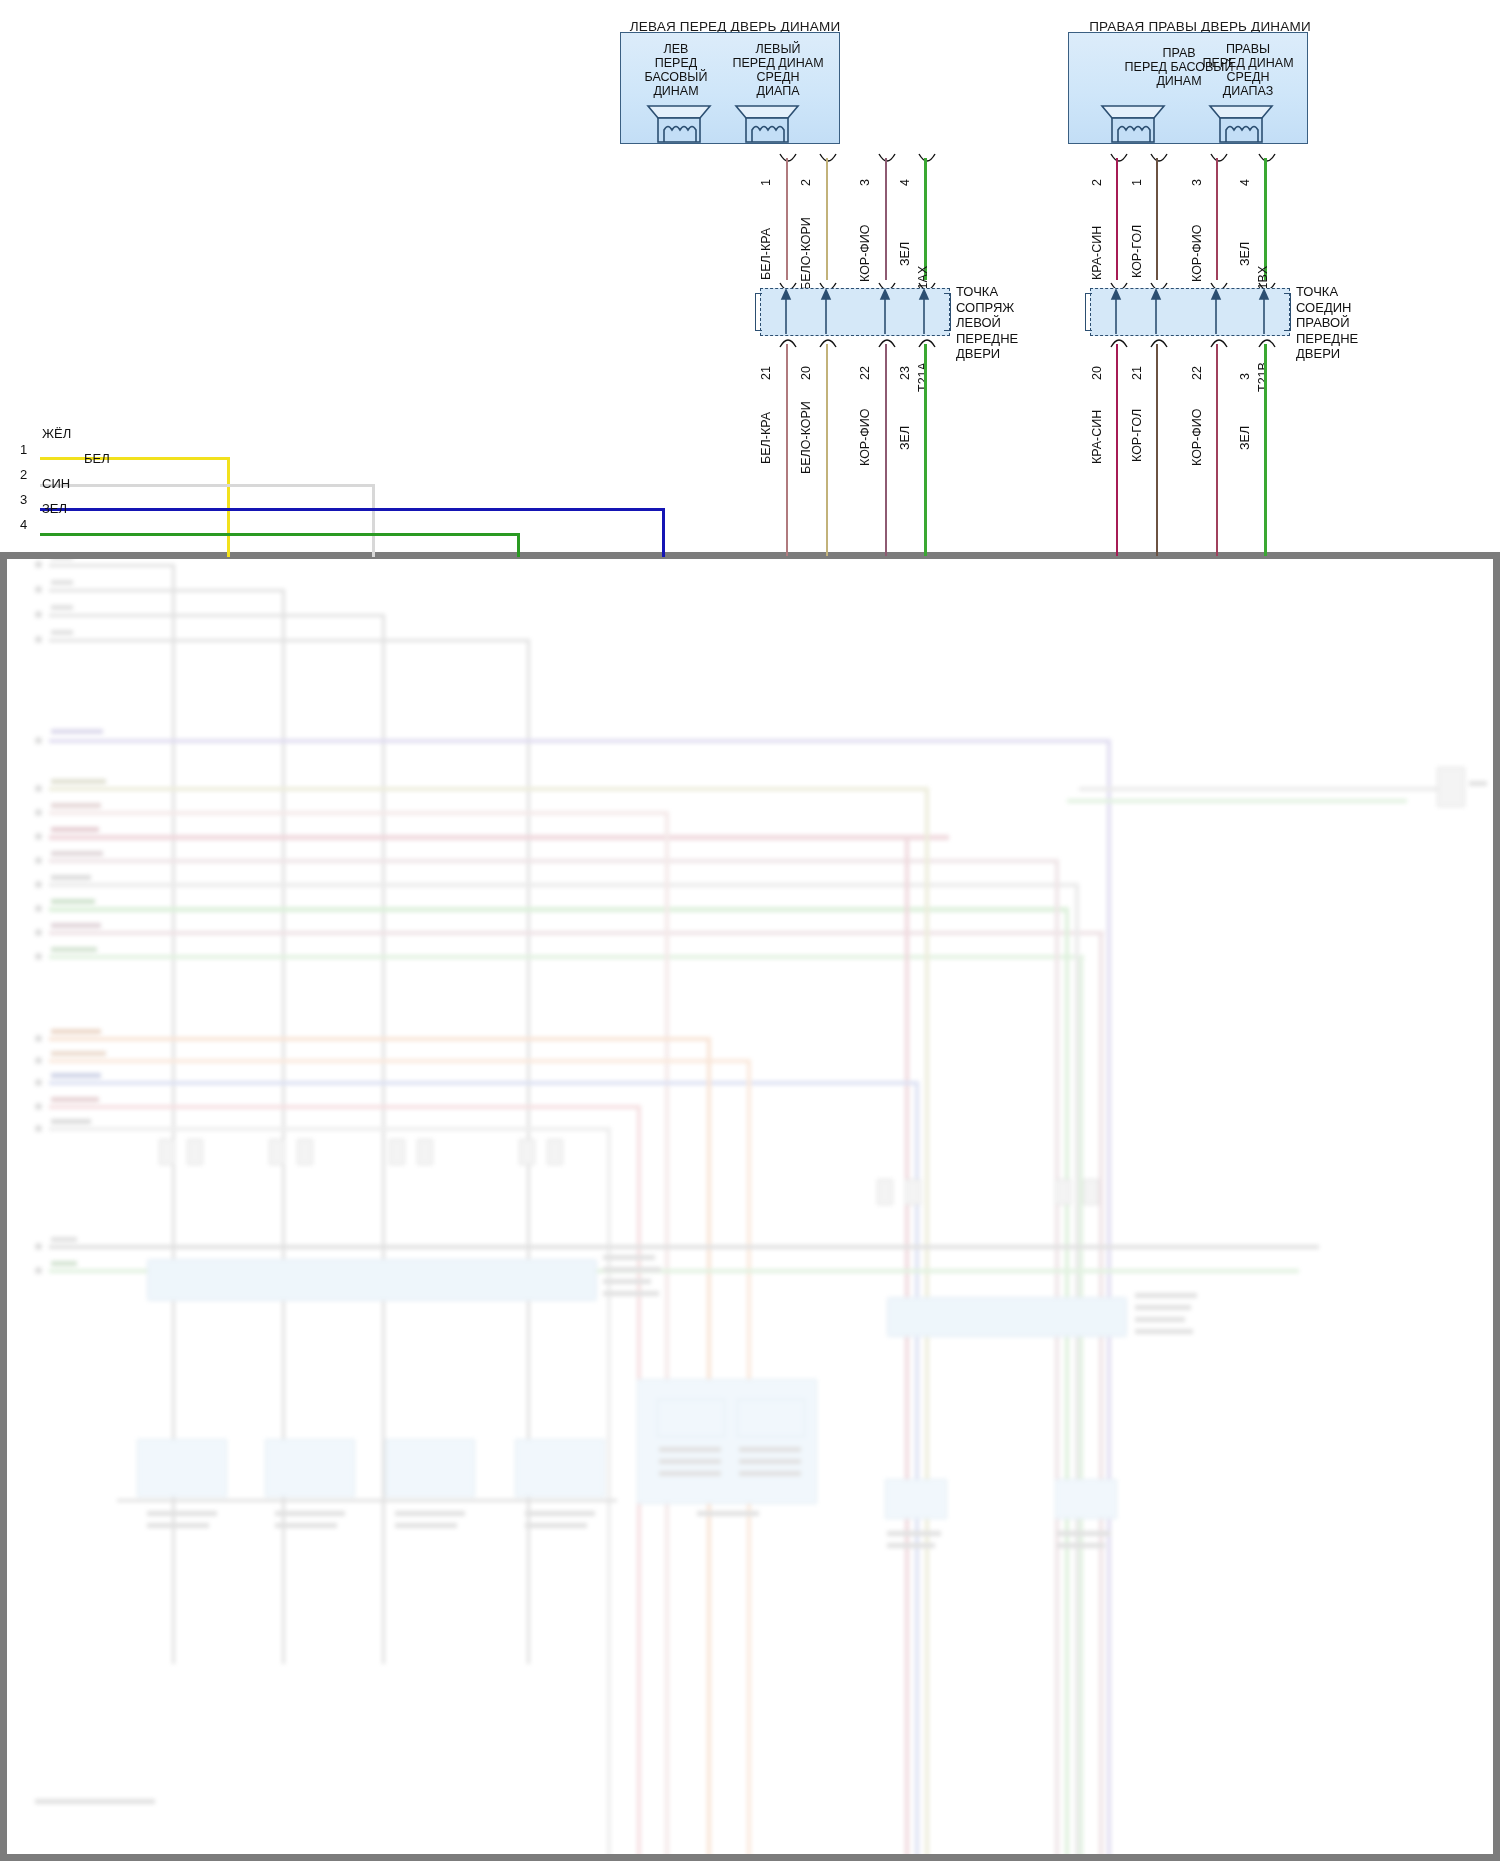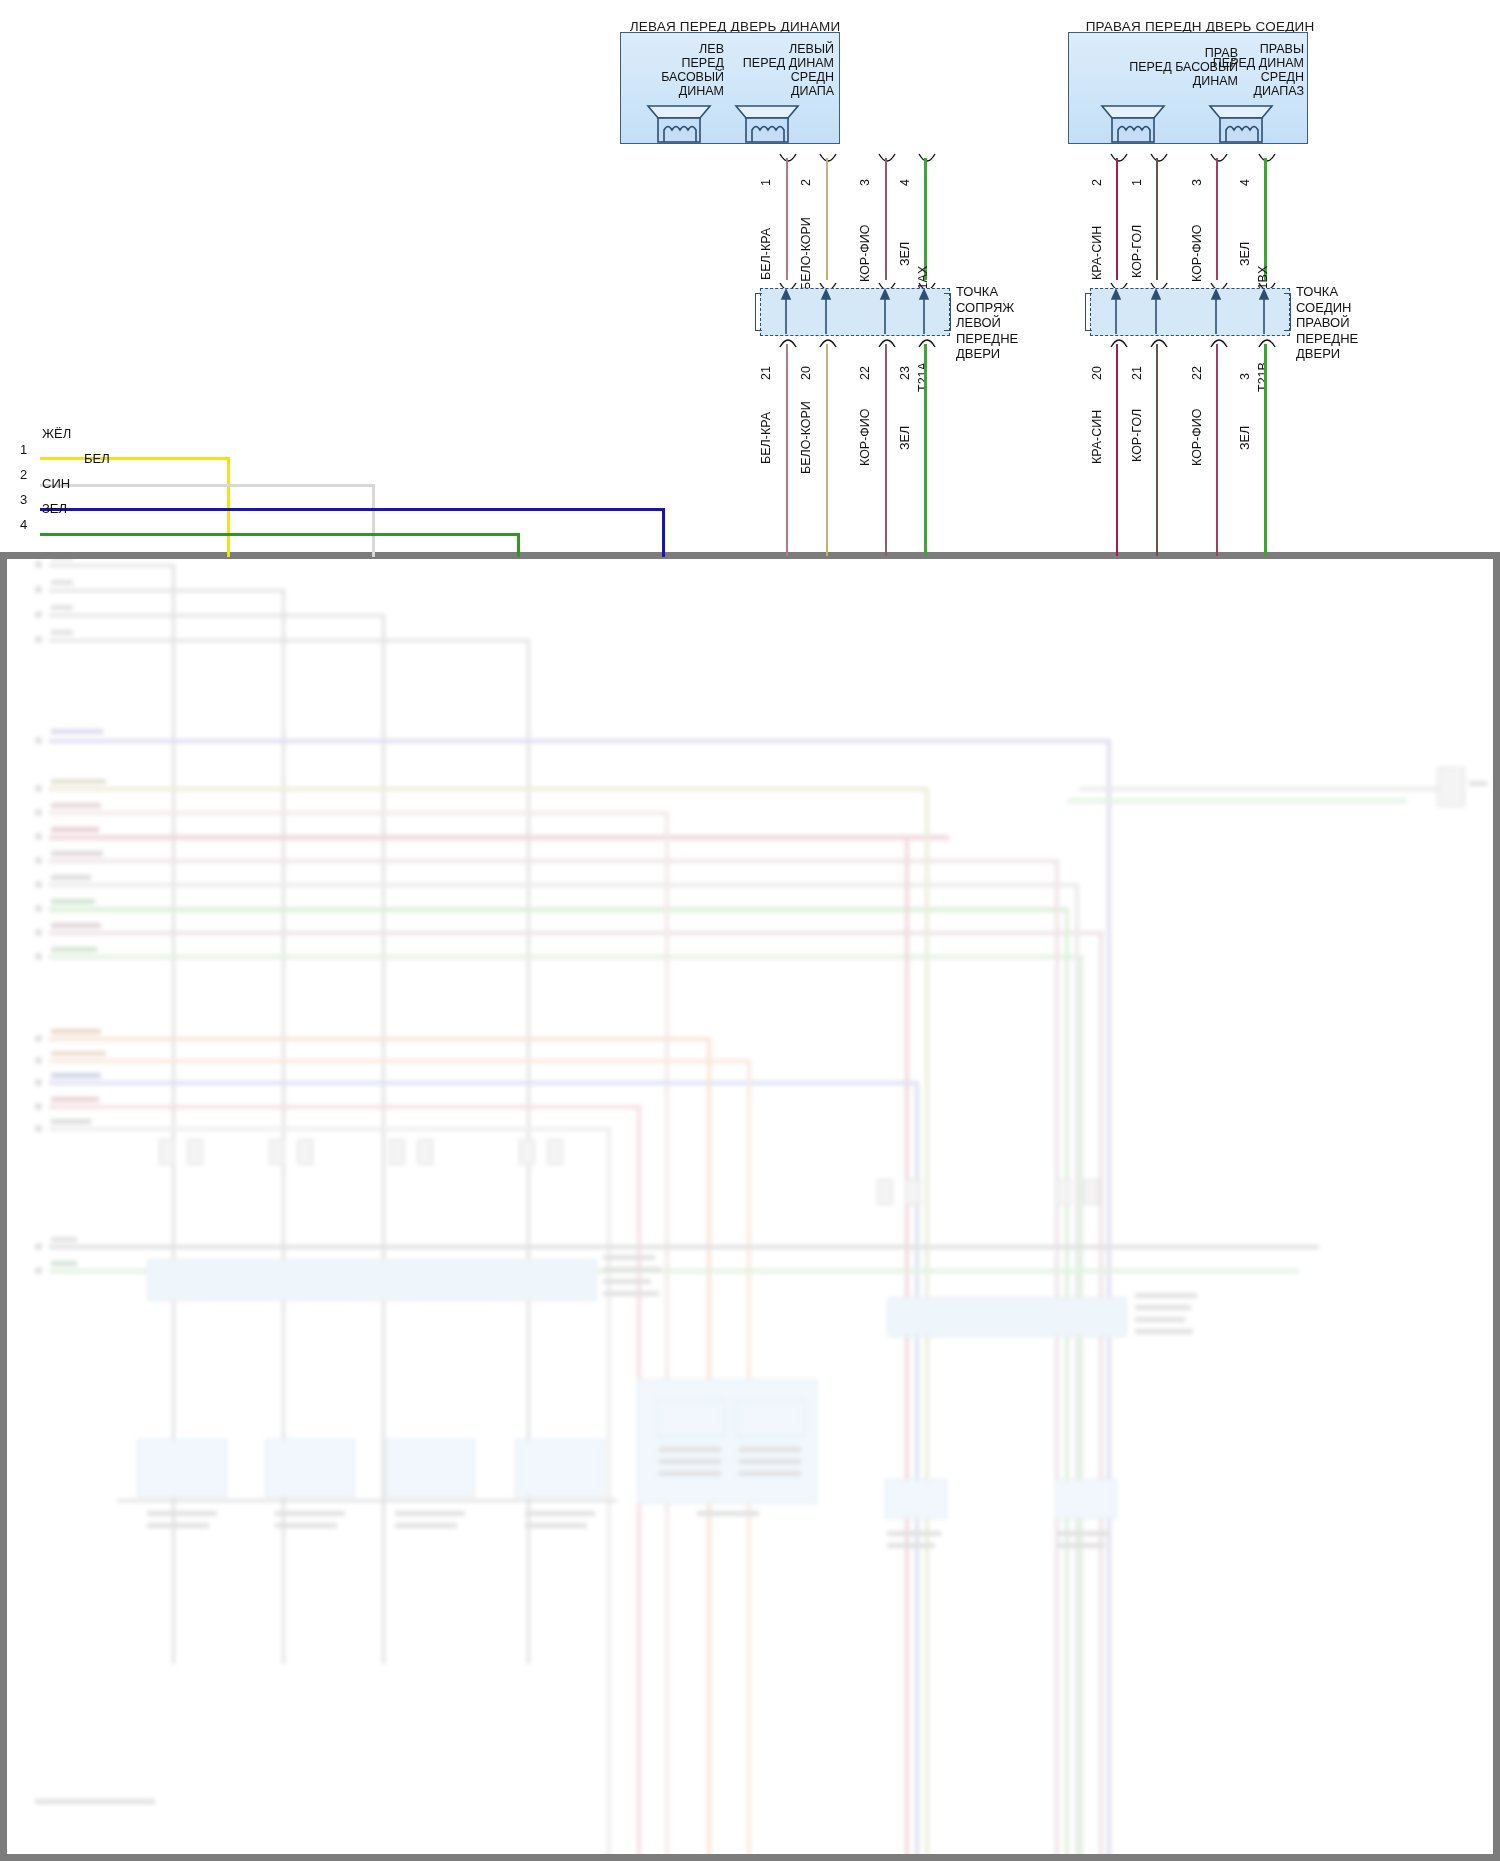--- a/index.html
+++ b/index.html
@@ -83,21 +83,21 @@
   .grp-box {
     position: absolute;
     background: linear-gradient(180deg,#dcecfa 0%,#cfe6f9 55%,#c3def6 100%);
     border: 1.6px solid #3a5f82;
   }
   .spk-label {
     position: absolute;
     font-size: 12.5px;
     line-height: 14px;
     color: #111;
-    text-align: right;
+    text-align: center;
     white-space: pre-line;
   }
   
   .spk {
     position: absolute;
     width: 74px; height: 40px;
   }
 
   
   .wire {
@@ -474,21 +474,21 @@
   <div class="cradle" style="left:918px;top:334px;">
     <svg width="18" height="10" viewBox="0 0 18 10">
         <path d="M1,9 q4,-7 8,-7 q4,0 8,7" fill="none" stroke="#111" stroke-width="1.4"></path>
       </svg>
   </div>
   <div class="pinnum" style="left:912px;top:366px;">23</div>
   <div class="tcode" style="left:930px;top:378px;">T21A</div>
   <div class="wire" style="left:924px;top:344px;height:212px;background:#3aa832;width:3px;"></div>
   <div class="wlabel" style="left:912px;top:436px;">ЗЕЛ</div>
 
-  <div class="grp-title" style="left:1080px;top:19px;width:240px;">ПРАВАЯ ПЕРЕДН ДВЕРЬ СОЕДИН</div>
+  <div class="grp-title" style="left:1080px;top:19px;width:240px;">ПРАВАЯ ПРАВЫ ДВЕРЬ ДИНАМИ</div>
 
   <div class="grp-box" style="left:1068px;top:32px;width:240px;height:112px;"></div>
 
   <div class="spk-label" style="left:1120px;top:46px;width:118px;">ПРАВ
 ПЕРЕД БАСОВЫЙ
 ДИНАМ</div>
   <div class="spk-label" style="left:1192px;top:42px;width:112px;">ПРАВЫ
 ПЕРЕД ДИНАМ
 СРЕДН
 ДИАПАЗ</div>

